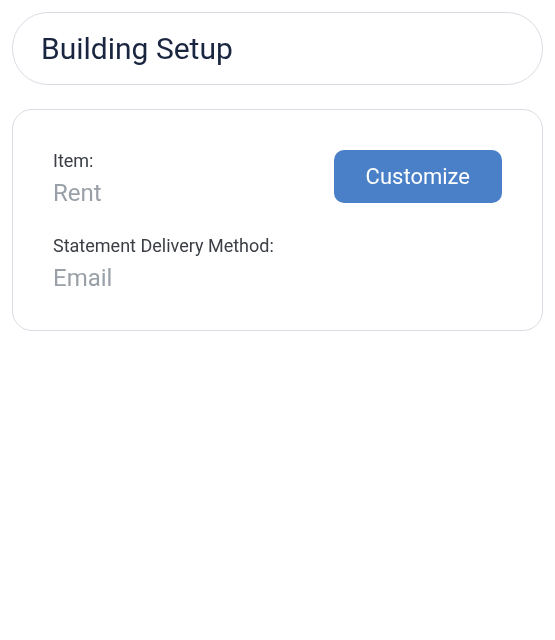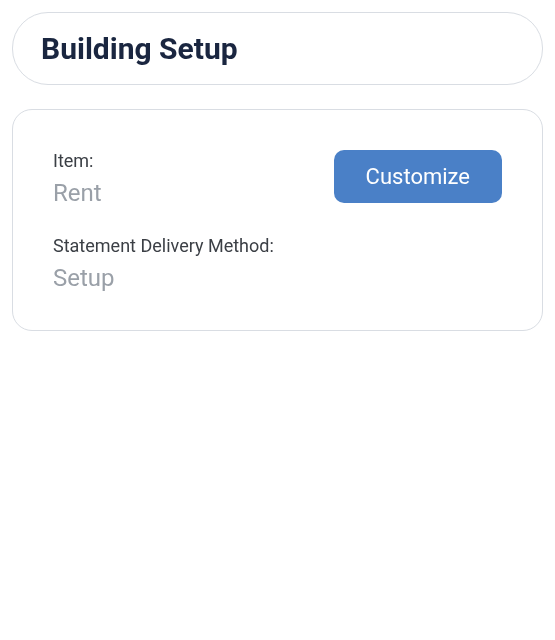--- a/index.html
+++ b/index.html
@@ -15,21 +15,21 @@
       padding: 12px;
     }
     .header-card {
       border: 1px solid #d9dde3;
       border-radius: 36px;
       padding: 18px 28px;
       margin-bottom: 24px;
     }
     .header-title {
       font-size: 30px;
-      font-weight: 700;
+      font-weight: 400;
       color: #1a2640;
     }
     .content-card {
       border: 1px solid #d9dde3;
       border-radius: 20px;
       padding: 40px 40px 30px 40px;
       position: relative;
     }
     .item-row {
       display: flex;
@@ -82,16 +82,16 @@
     </div>
     <button class="customize-btn">Customize</button>
   </div>
 
 
   <div class="field-group">
   </div>
 
   <div class="field-group">
     <div class="field-label">Statement Delivery Method:</div>
-    <div class="field-value">Setup</div>
+    <div class="field-value">Email</div>
   </div>
 
 </div>
 
 </body></html>

